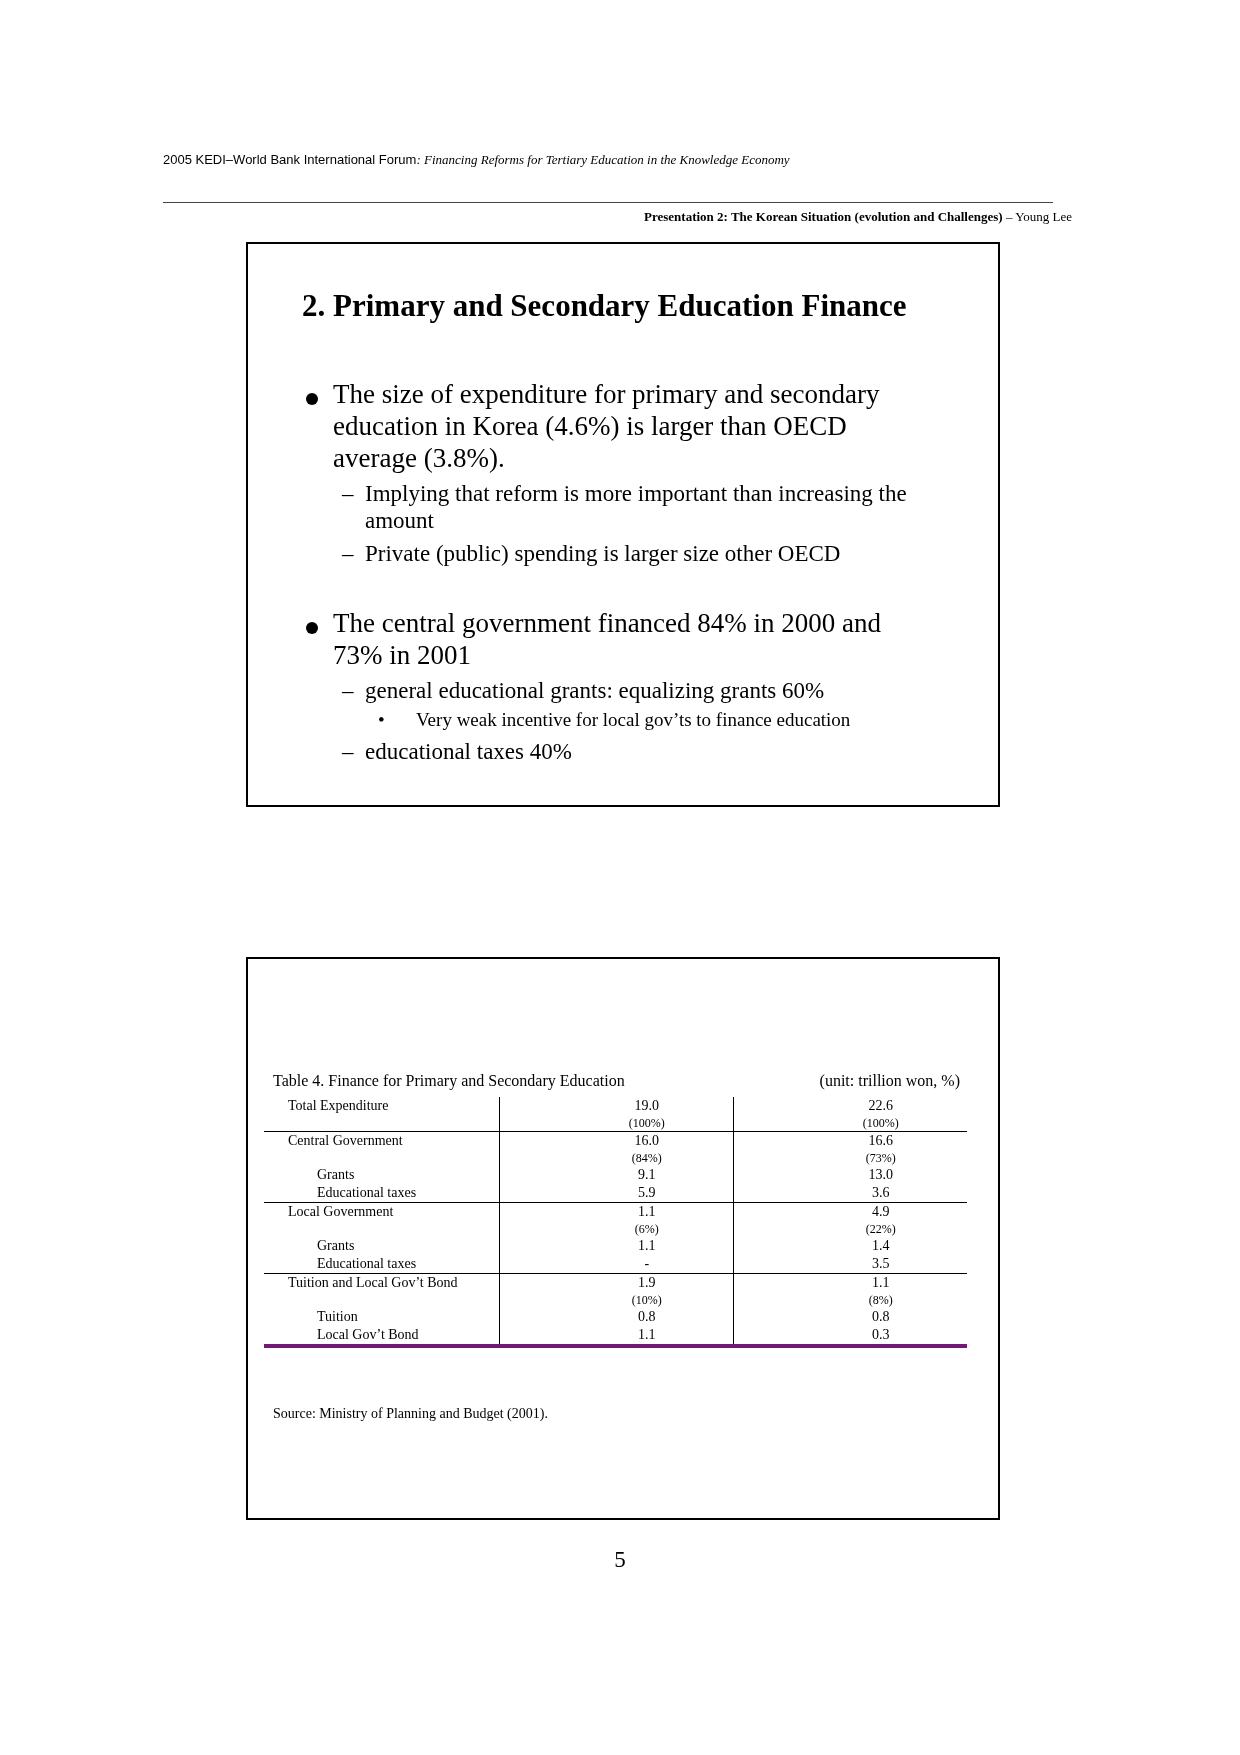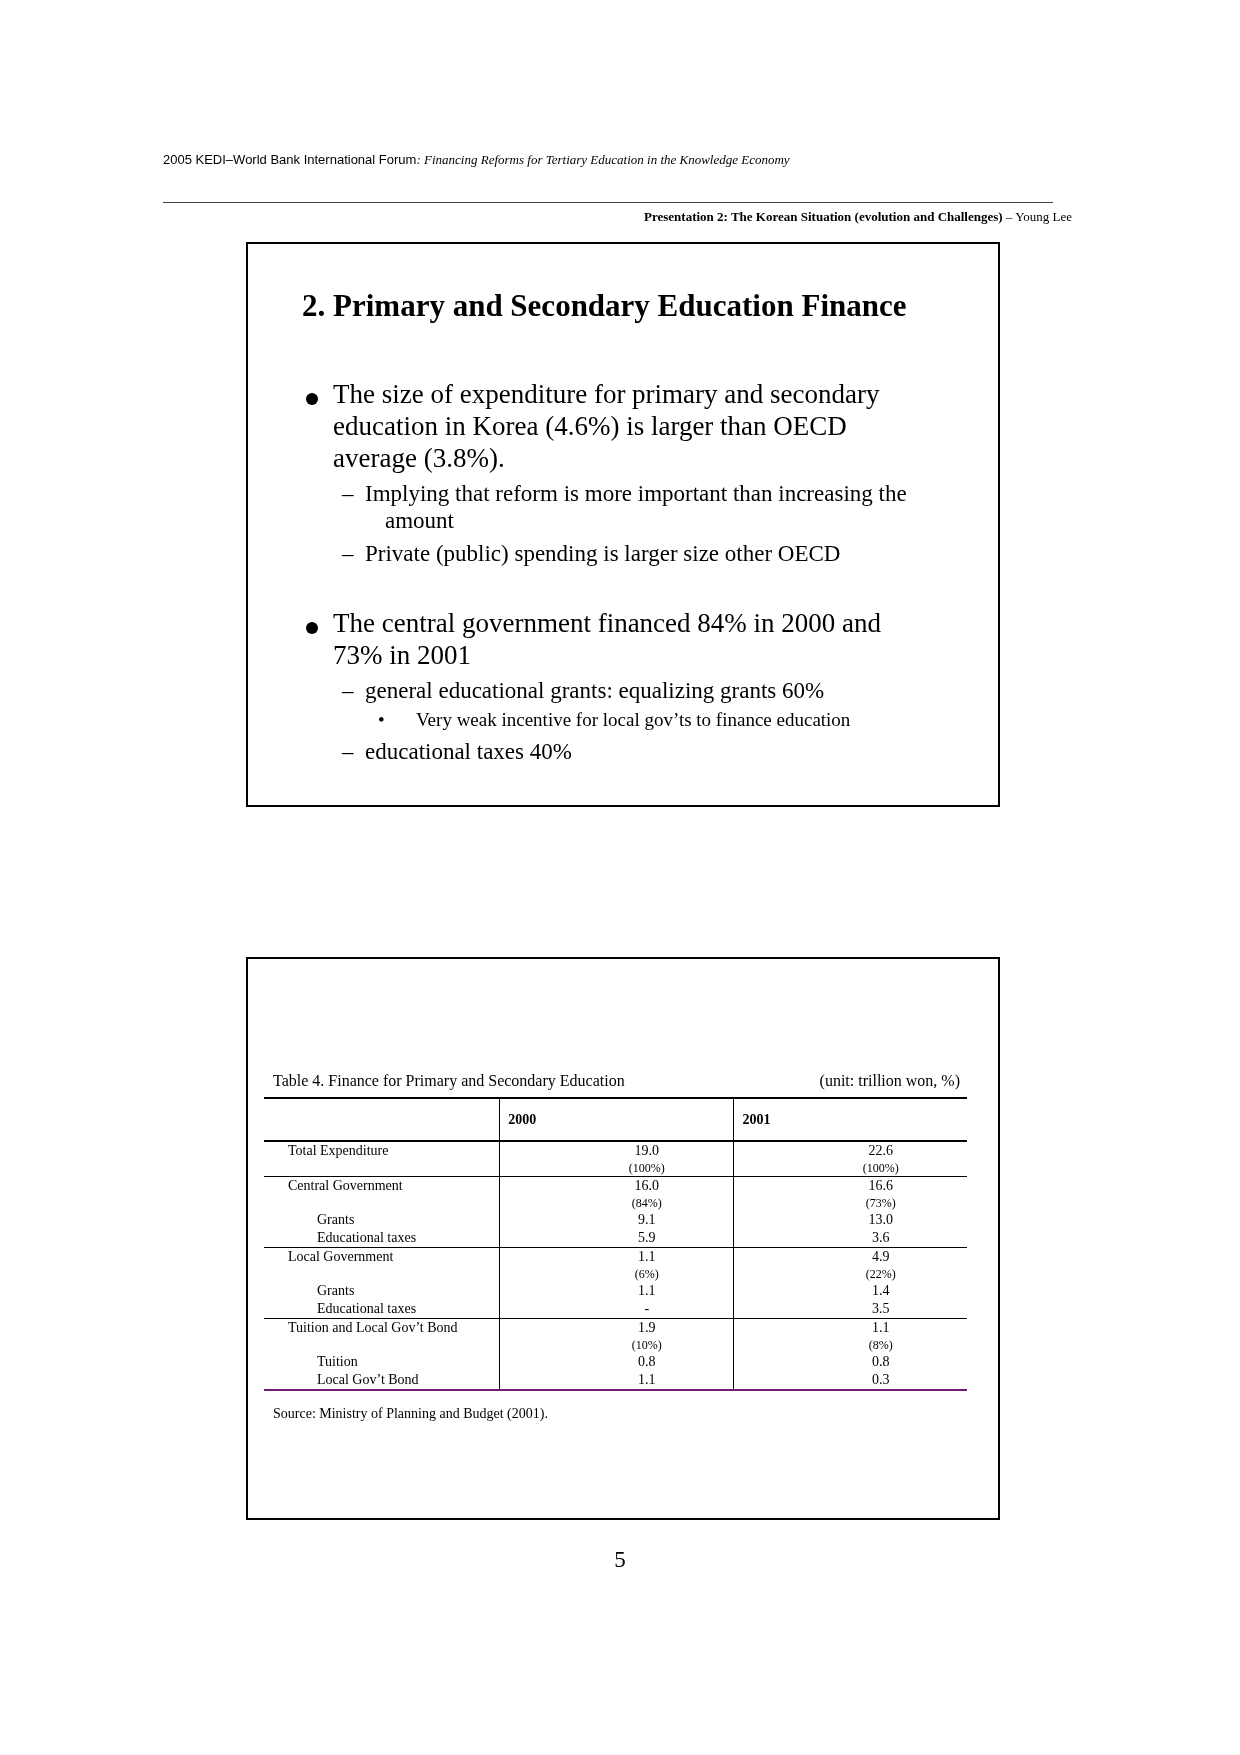--- a/index.html
+++ b/index.html
@@ -25,21 +25,21 @@
   .col1 { width:234px; }
   .col2 { width:235px; border-left:1px solid #000; }
   .col3 { width:234px; border-left:1px solid #000; }
   tr.head th { height:41px; text-align:left; font-weight:bold; font-size:14px; border-top:2px solid #000; border-bottom:2px solid #000; padding-left:8px !important; }
   tr.head th.col1 { padding-left:0 !important; }
   td.lab { padding-left:24px !important; height:18px; line-height:18px; vertical-align:top; }
   td.lab.ind { padding-left:53px !important; }
   td.num { text-align:center; padding-left:60px !important; height:18px; line-height:18px; vertical-align:top; }
   .pct { font-size:12px; display:block; line-height:16px; }
   tr.grp-start td { border-top:1px solid #000; }
-  tr.last td { border-bottom:2px solid #701a75; }
+  tr.last td { border-bottom:4px solid #701a75; }
   .source { left:273px; top:1406px; font-size:14px; white-space:nowrap; }
   .pageno { left:0; width:1240px; top:1547px; text-align:center; font-size:23px; }
 </style>
 </head>
 <body>
 
 <div class="abs hdr"><span>2005 KEDI–World Bank International Forum</span><i>: </i><i>Financing Reforms for Tertiary Education in the Knowledge Economy</i></div>
 <div class="abs hrule"></div>
 <div class="abs pres"><b>Presentation 2: The Korean Situation (evolution and Challenges)</b><span> – Young Lee</span></div>
 
@@ -47,21 +47,21 @@
 <div class="abs title">2. Primary and Secondary Education Finance</div>
 
 <div>
   <div class="bullet-dot" style="left:306px;top:393px;"></div>
   <div class="b1" style="left:333px;top:378px;">The size of expenditure for primary and secondary</div>
   <div class="b1" style="left:333px;top:410px;">education in Korea (4.6%) is larger than OECD</div>
   <div class="b1" style="left:333px;top:442px;">average (3.8%).</div>
 
   <div class="sub dash" style="left:342px;top:480px;">–</div>
   <div class="sub" style="left:365px;top:480px;">Implying that reform is more important than increasing the</div>
-  <div class="sub" style="left:385px;top:507px;">amount</div>
+  <div class="sub" style="left:365px;top:507px;">amount</div>
 
   <div class="sub dash" style="left:342px;top:540px;">–</div>
   <div class="sub" style="left:365px;top:540px;">Private (public) spending is larger size other OECD</div>
 </div>
 
 <div>
   <div class="bullet-dot" style="left:306px;top:622px;"></div>
   <div class="b1" style="left:333px;top:607px;">The central government financed 84% in 2000 and</div>
   <div class="b1" style="left:333px;top:639px;">73% in 2001</div>
 
@@ -74,25 +74,20 @@
   <div class="sub dash" style="left:342px;top:738px;">–</div>
   <div class="sub" style="left:365px;top:738px;">educational taxes 40%</div>
 </div>
 
 <div class="abs slide slide2"></div>
 <div class="abs caption" style="left:273px;top:1072px;">Table 4. Finance for Primary and Secondary Education</div>
 <div class="abs caption" style="right:280px;top:1072px;">(unit: trillion won, %)</div>
 
 <table class="fin">
   <tbody>
-      <tr class="head">
-    <th class="col1"></th>
-    <th class="col2">2000</th>
-    <th class="col3">2001</th>
-  </tr>
   <tr class="grp-start" style="border-top:none;">
     <td class="lab col1" style="border-top:none;">Total Expenditure</td>
     <td class="num col2" style="border-top:none;"><span>19.0</span><span class="pct">(100%)</span></td>
     <td class="num col3" style="border-top:none;"><span>22.6</span><span class="pct">(100%)</span></td>
   </tr>
   <tr class="grp-start">
     <td class="lab col1">Central Government</td>
     <td class="num col2"><span>16.0</span><span class="pct">(84%)</span></td>
     <td class="num col3"><span>16.6</span><span class="pct">(73%)</span></td>
   </tr>

